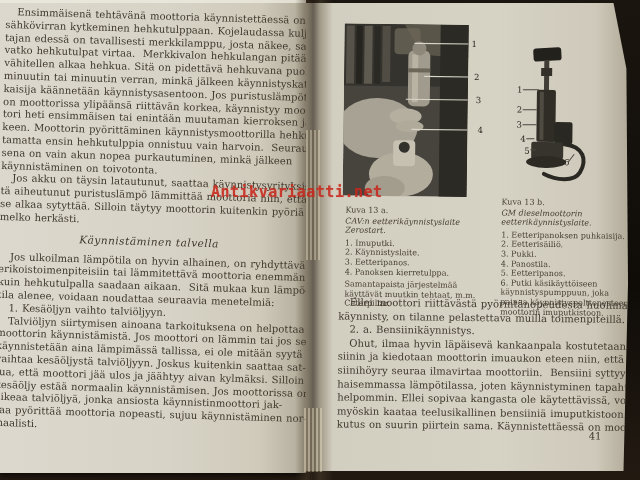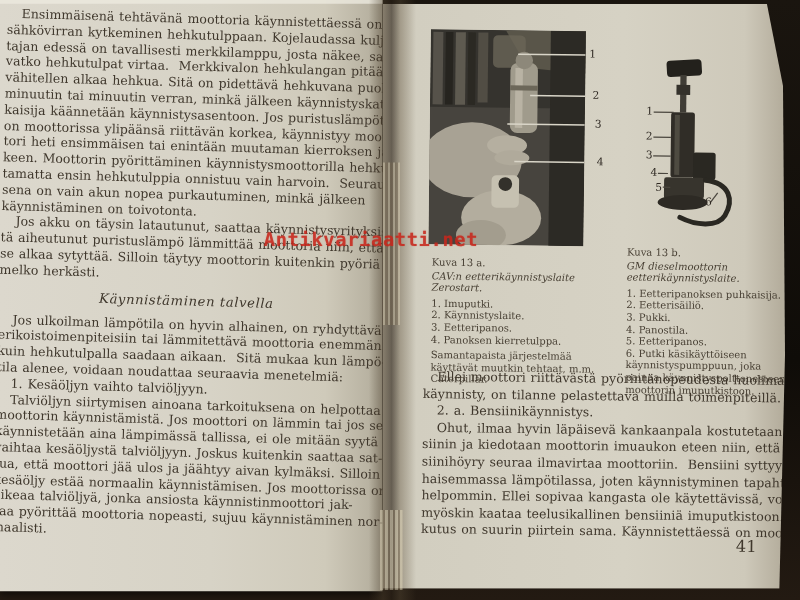--- a/index.html
+++ b/index.html
@@ -36,21 +36,21 @@
   .rbody .tline{line-height:13.6px;height:13.6px;}
   .heading{
     font-style:italic;font-size:10.5px;color:#3f372c;
     text-align:center;margin:7px 0 8px 0;letter-spacing:.5px;
   }
   .caption{position:absolute;font-size:8px;line-height:9.6px;color:#473f33;}
   .cap-title{margin-bottom:1px;}
   .cap-sub{font-style:italic;margin-bottom:3px;}
   .cap-items .tcap{font-size:8px;line-height:9.6px;}
   .cap-note{margin-top:3px;}
-  .pagenum{position:absolute;font-size:13px;color:#3f372c;}
+  .pagenum{position:absolute;font-size:10px;color:#3f372c;}
   
   .photo{position:absolute;}
   .callout{position:absolute;font-size:8.5px;color:#2e2822;line-height:8px;}
   
   .gutter{position:absolute;left:295px;top:0;width:38px;height:480px;z-index:5;pointer-events:none;
     background:linear-gradient(90deg,rgba(60,48,34,0) 0%,rgba(75,62,44,.45) 30%,rgba(42,33,23,.6) 48%,rgba(95,82,60,.35) 66%,rgba(60,48,34,0) 100%);}
   .edge-stack{position:absolute;z-index:6;pointer-events:none;
     background:repeating-linear-gradient(90deg,rgba(236,226,196,.55) 0 2px,rgba(120,104,78,.45) 2px 4px);}
   .edge-stack.a{left:306px;top:130px;width:14px;height:130px;opacity:.7;}
   .edge-stack.b{left:304px;top:408px;width:18px;height:64px;opacity:.8;}

